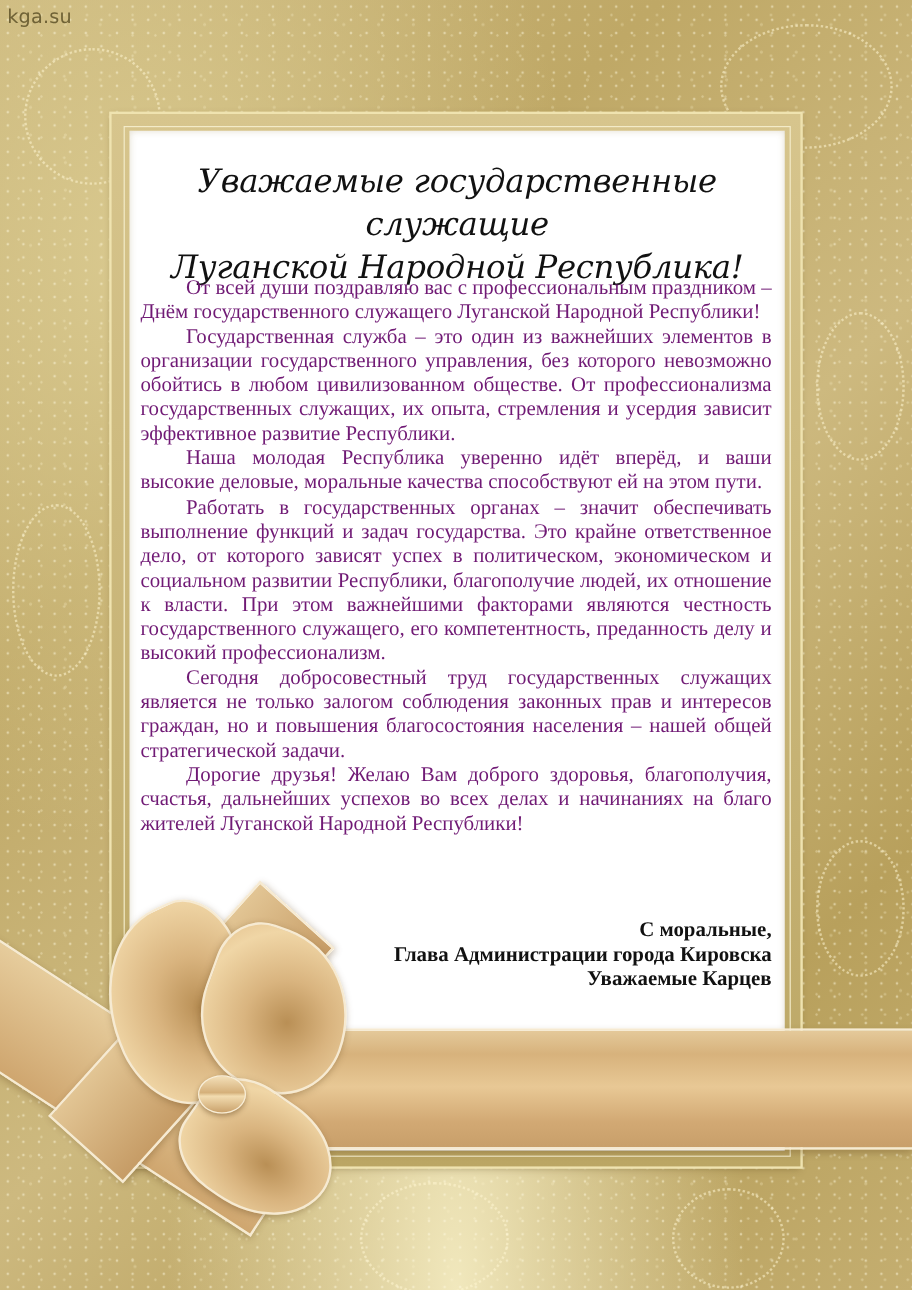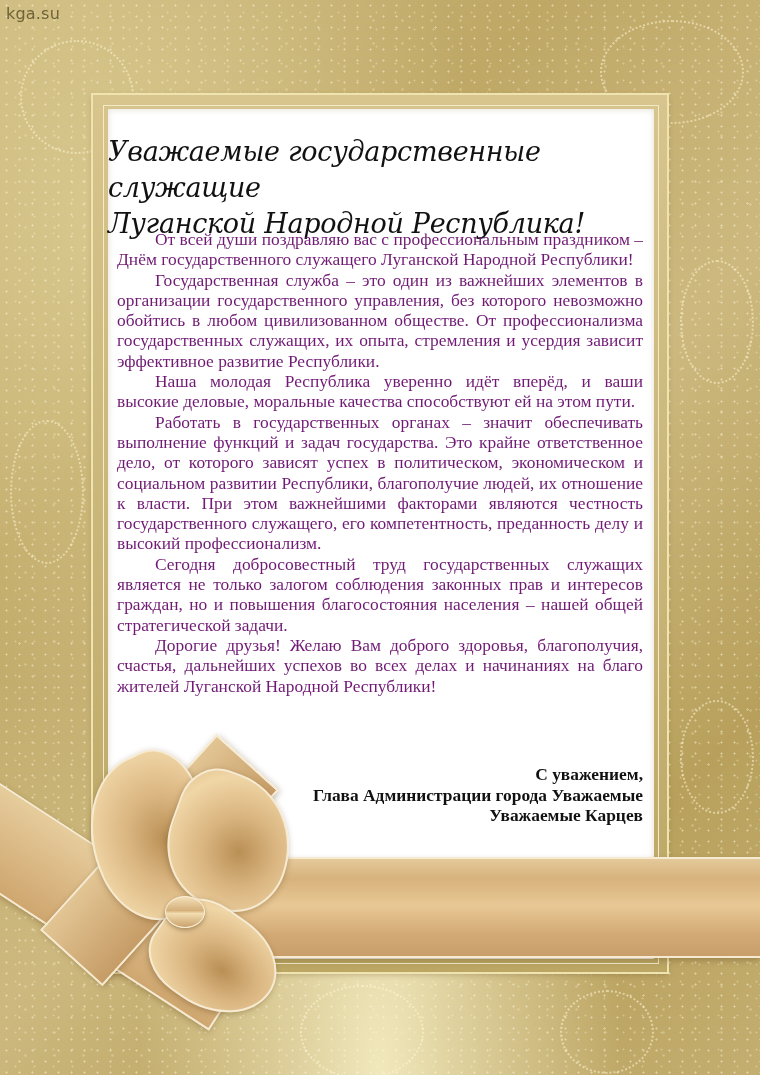--- a/index.html
+++ b/index.html
@@ -39,20 +39,21 @@
     position: absolute; left: 103px; top: 105px; width: 554px; height: 857px;
     border: 1px solid #f3ebc8;
   }
   .paper {
     position: absolute; left: 108px; top: 109px; width: 546px; height: 850px;
     background: #ffffff;
     box-shadow: inset 0 0 6px rgba(140,120,60,0.25);
   }
   .title {
     position: absolute; left: 108px; top: 134px; width: 546px;
+    text-align: center;
     font-family: "DejaVu Serif", serif; font-style: italic;
     font-size: 27px; line-height: 36px; color: #111;
     letter-spacing: -0.3px;
   }
   .body-text {
     position: absolute; left: 117px; top: 229px; width: 526px;
     font-family: "Liberation Serif", serif; font-size: 17.4px;
     line-height: 20.3px; color: #701a75; text-align: justify;
   }
   .body-text p { margin: 0; text-indent: 38px; }
@@ -121,22 +122,22 @@
 <div class="body-text">
   <p>От всей души поздравляю вас с профессиональным праздником – Днём государственного служащего Луганской Народной Республики!</p>
   <p>Государственная служба – это один из важнейших элементов в организации государственного управления, без которого невозможно обойтись в любом цивилизованном обществе. От профессионализма государственных служащих, их опыта, стремления и усердия зависит эффективное развитие Республики.</p>
   <p>Наша молодая Республика уверенно идёт вперёд, и ваши высокие деловые, моральные качества способствуют ей на этом пути.</p>
   <p>Работать в государственных органах – значит обеспечивать выполнение функций и задач государства. Это крайне ответственное дело, от которого зависят успех в политическом, экономическом и социальном развитии Республики, благополучие людей, их отношение к власти. При этом важнейшими факторами являются честность государственного служащего, его компетентность, преданность делу и высокий профессионализм.</p>
   <p>Сегодня добросовестный труд государственных служащих является не только залогом соблюдения законных прав и интересов граждан, но и повышения благосостояния населения – нашей общей стратегической задачи.</p>
   <p>Дорогие друзья! Желаю Вам доброго здоровья, благополучия, счастья, дальнейших успехов во всех делах и начинаниях на благо жителей Луганской Народной Республики!</p>
 </div>
 
 <div class="signature">
-  <div>С уважением,</div>
-  <div>Глава Администрации города Уважаемые</div>
+  <div>С моральные,</div>
+  <div>Глава Администрации города Кировска</div>
   <div>Уважаемые Карцев</div>
 </div>
 
 <div class="ribbon-band"></div>
 <div class="ribbon-tail"></div>
 <div class="ribbon-tail2"></div>
 <div class="bow-loop l1"></div>
 <div class="bow-loop l2"></div>
 <div class="bow-loop l3"></div>
 <div class="bow-knot"></div>

